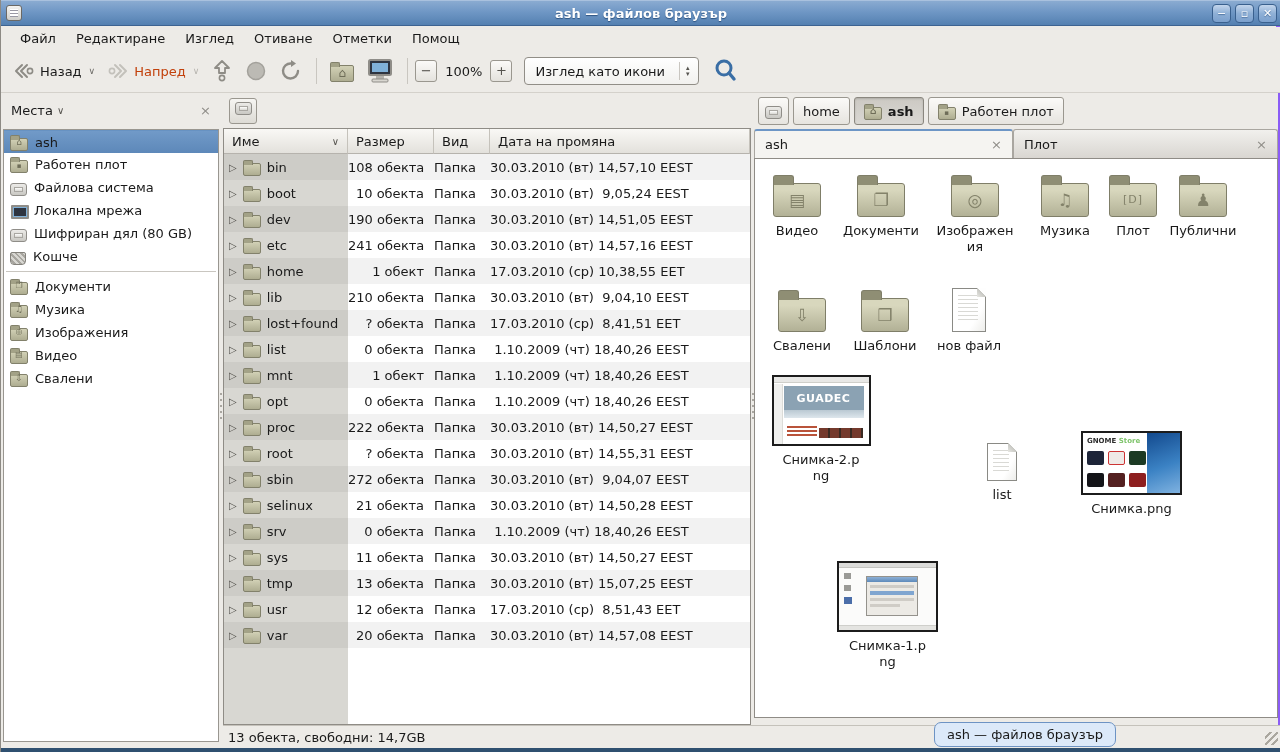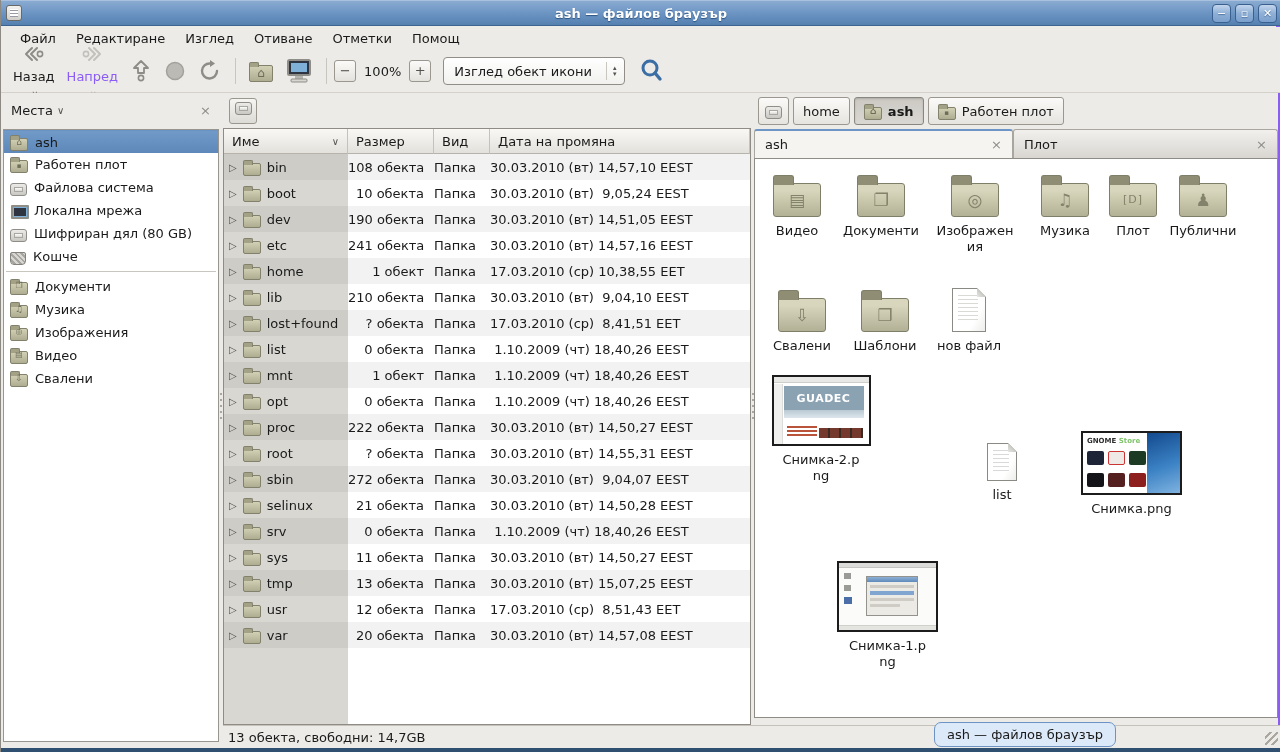--- a/index.html
+++ b/index.html
@@ -17,23 +17,23 @@
   .win-btns { position:absolute; right:4px; top:3px; display:flex; gap:4px; }
   .wbtn { width:19px; height:19px; border-radius:4px; border:1px solid #39608e; background:linear-gradient(#c3d5ec,#8fb0d6 50%,#7ba0cd);
     color:#fff; font-size:11px; line-height:17px; text-align:center; font-weight:bold; text-shadow:0 1px 1px #4a6f9c; }
 
   
   .menubar { position:absolute; left:0; top:27px; width:1280px; height:23px; display:flex; align-items:center; padding-left:10px; gap:2px; background:#edebe7; }
   .menu-item { padding:2px 9px; }
 
   
   .toolbar { position:absolute; left:0; top:50px; width:1280px; height:43px; background:#edebe7; border-bottom:1px solid #d4d1cb; display:flex; align-items:center; padding-left:6px; }
-  .tbtn { display:flex; align-items:center; gap:5px; padding:4px 6px; border-radius:3px;flex-direction:column; }
+  .tbtn { display:flex; align-items:center; gap:5px; padding:4px 6px; border-radius:3px; }
   .tbtn .lbl { color:#1a1a1a; }
-  .tbtn.dis .lbl { color:#8b5cf6; }
+  .tbtn.dis .lbl { color:#c2410c; }
   .tb-sep { width:1px; height:26px; background:#c9c6c0; margin:0 7px; }
   .drop { font-size:9px; color:#6b6965; margin-left:2px; }
   .dis .drop { color:#b5b3ad; }
   svg { display:block; }
   .zoombtn { width:22px; height:22px; border:1px solid #9a978f; border-radius:3px; background:linear-gradient(#fbfaf8,#e4e2dd);
     text-align:center; line-height:19px; font-size:13px; color:#55534e; }
   .zoom-lvl { margin:0 8px; }
   .combo { display:flex; align-items:center; height:28px; margin-left:12px; border:1px solid #918e87; border-radius:4px; background:linear-gradient(#fff,#f2f1ee); padding:0 6px 0 10px; }
   .combo .val { margin-right:14px; }
   .combo .spin { display:flex; flex-direction:column; font-size:7px; color:#55534e; line-height:6px; border-left:1px solid #c9c6c0; padding:3px 2px 3px 6px; }
@@ -232,21 +232,21 @@
             <rect x="10" y="18" width="8" height="3" fill="#b5b3ad"></rect>
             <rect x="6" y="21" width="16" height="3" rx="1" fill="#d8d6d0" stroke="#8f8d88" stroke-width="1"></rect>
           </svg>
         </span>
     </div>
     <div class="tb-sep"></div>
     <div class="zoombtn">−</div>
     <div class="zoom-lvl">100%</div>
     <div class="zoombtn">+</div>
     <div class="combo">
-      <span class="val">Изглед обект икони</span>
+      <span class="val">Изглед като икони</span>
       <span class="spin">
           <span>▴</span>
           <span>▾</span>
         </span>
     </div>
     <div class="tbtn" style="margin-left:8px;">
       <span>
           <svg width="26" height="26" viewBox="0 0 26 26">
             <circle cx="11" cy="10" r="7" fill="none" stroke="#3a6ea5" stroke-width="3"></circle>
             <line x1="16" y1="15" x2="21" y2="21" stroke="#3a6ea5" stroke-width="3.4" stroke-linecap="round"></line>

